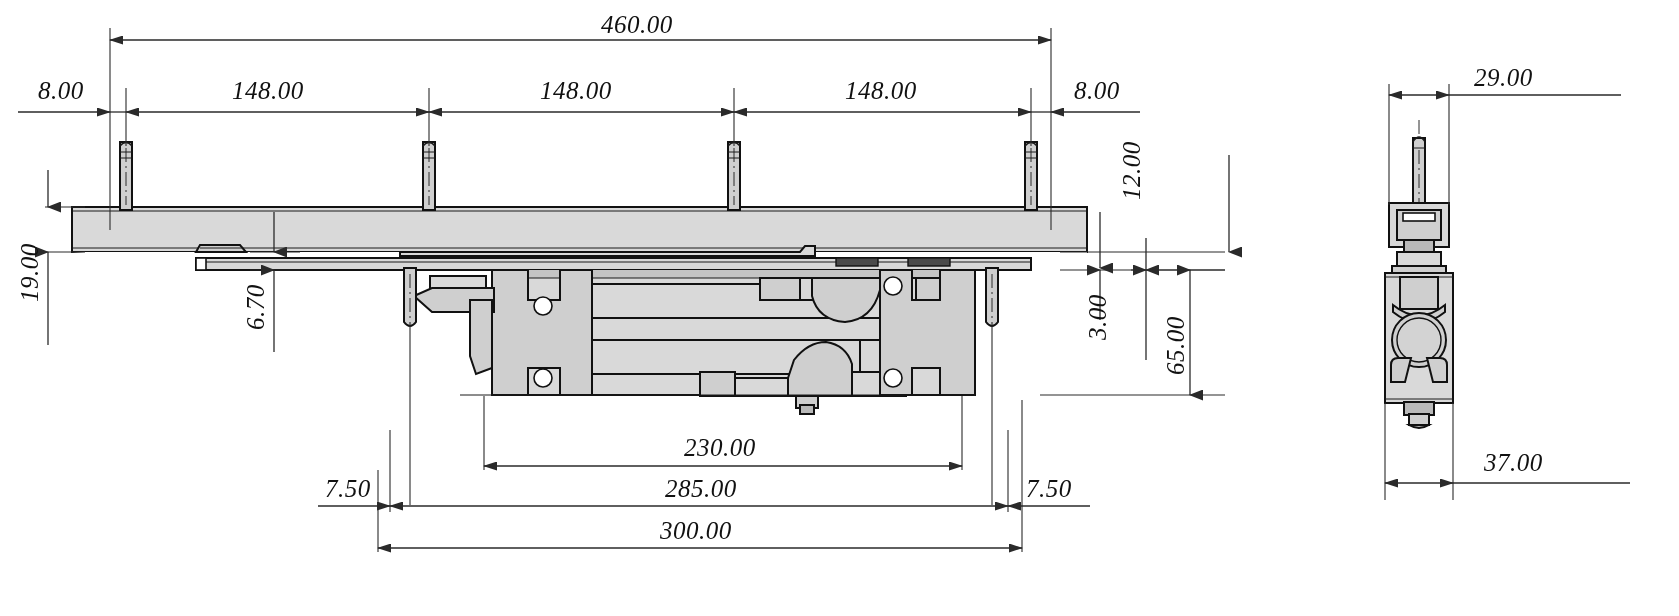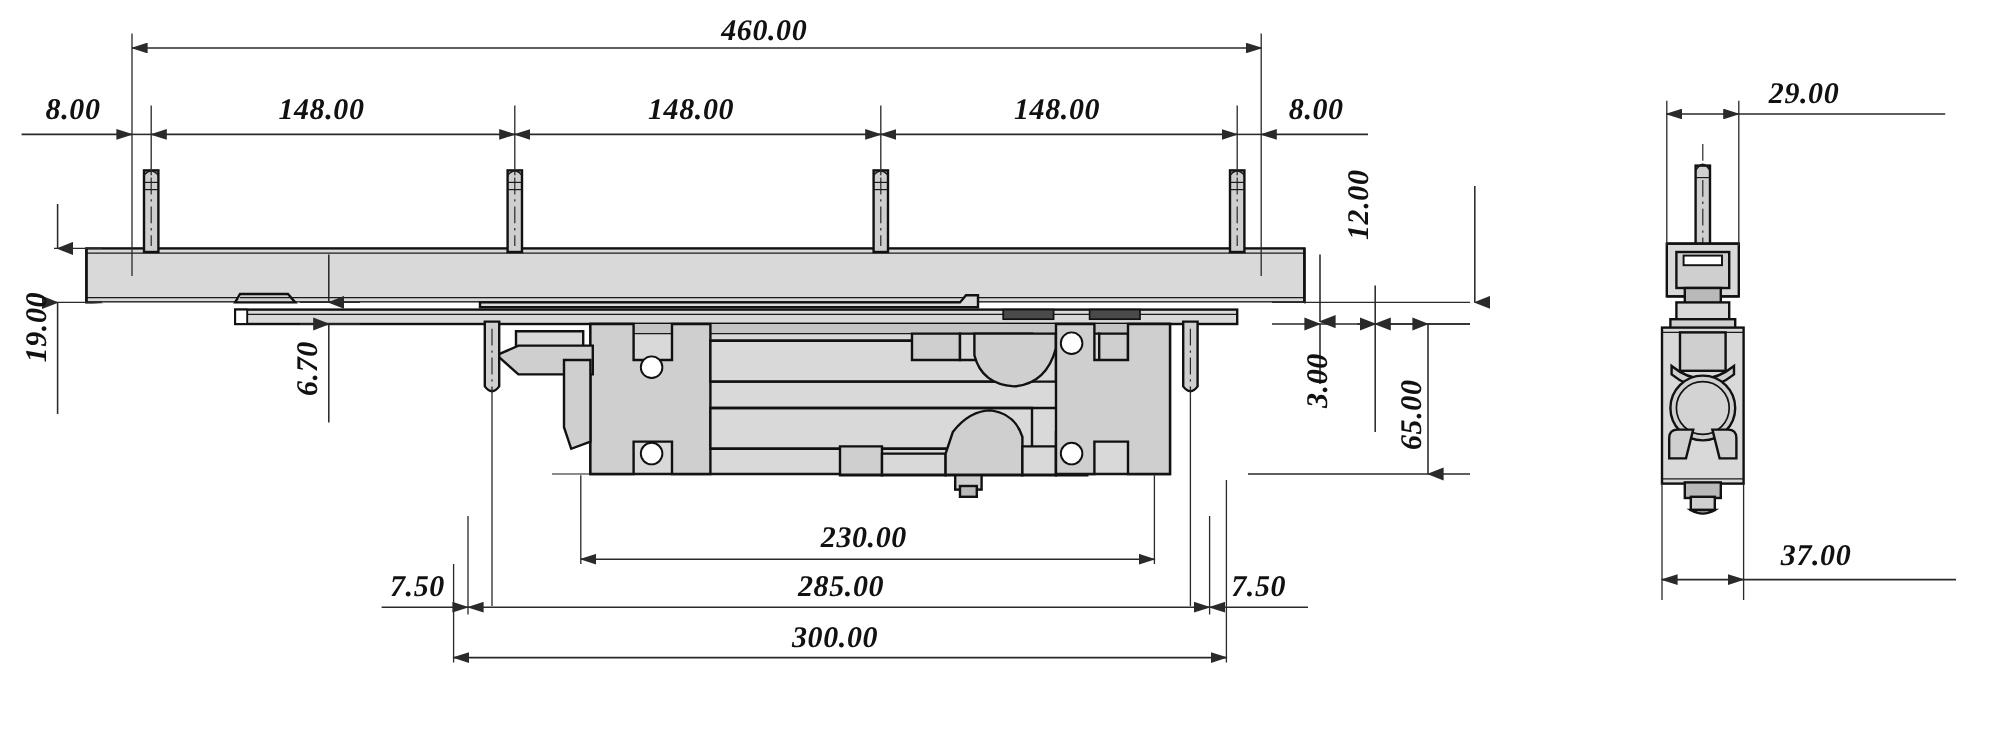--- a/index.html
+++ b/index.html
@@ -9,21 +9,20 @@
   }
   body {
     font-family: "Liberation Sans", sans-serif;
   }
   #drawing-root {
     position: relative;
     width: 1679px;
     height: 616px;
     background: #ffffff;
     overflow: hidden;
-    font-weight: bold;
   }
   svg#cad {
     position: absolute;
     left: 0;
     top: 0;
     width: 1679px;
     height: 616px;
     display: block;
   }
   .dimtext {

